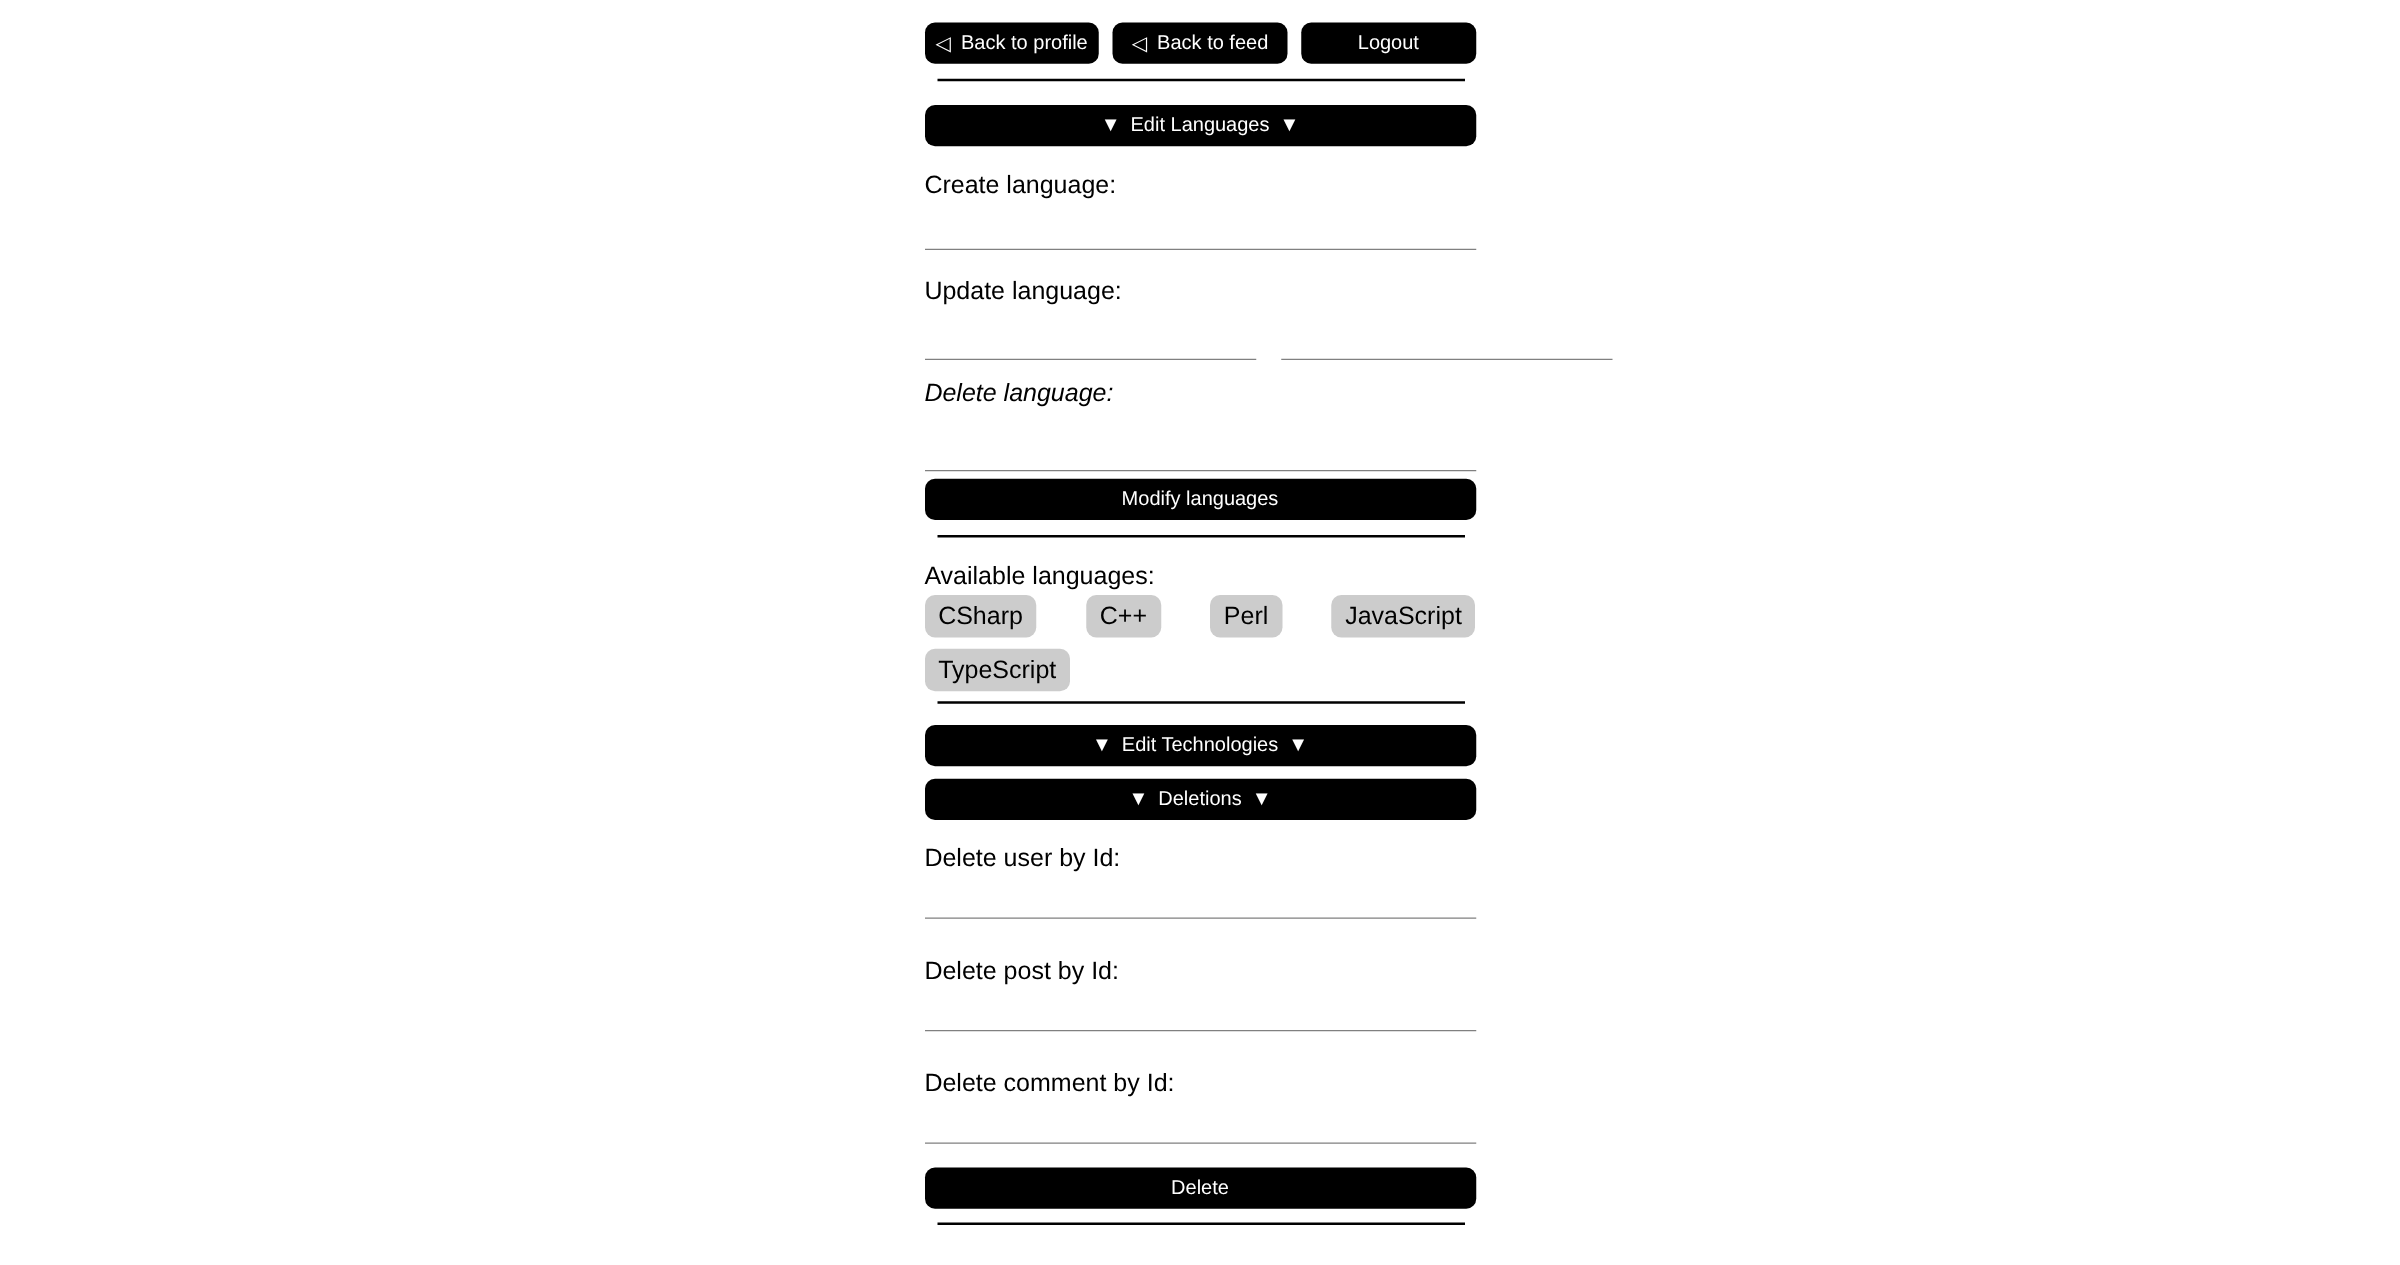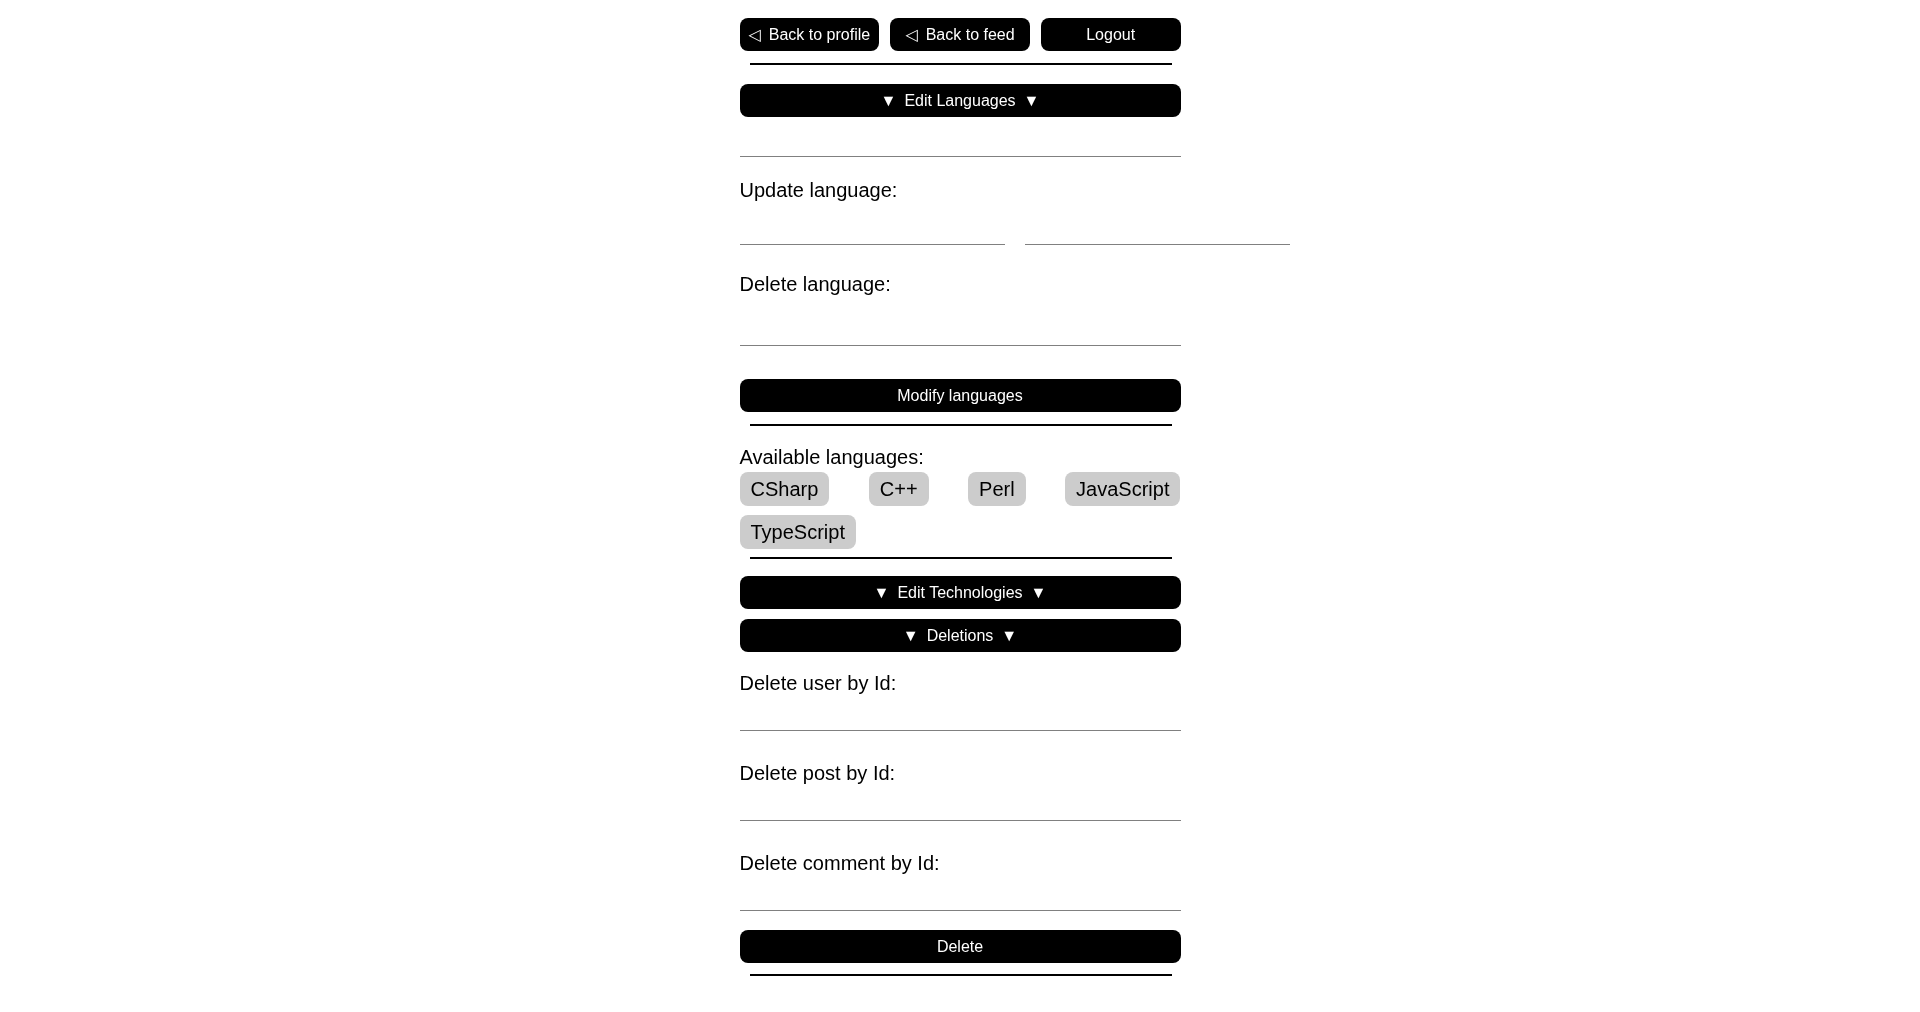--- a/index.html
+++ b/index.html
@@ -27,42 +27,42 @@
     height: 33px;
     font-family: "Liberation Sans", sans-serif;
     font-size: 16px;
     cursor: pointer;
     white-space: nowrap;
     padding: 0 8px;
   }
   .topbar { display: flex; gap: 11px; }
   .topbar .btn { flex: 1; }
   .toggle { width: 100%; margin-top: 19px; }
-  .mt21 { margin-top: 33px; }
+  .mt21 { margin-top: 6px; }
   .mt10 { margin-top: 10px; }
   .mt17 { margin-top: 17px; }
   .mt22 { }
   
   .sep {
     border: 0;
     border-top: 2px solid #000000;
     margin: 12px 9px 0 10px;
   }
   .sep.mt8 { margin-top: 8px; }
   .sep.mt11 { margin-top: 11px; }
   
   .flabel {
     display: block;
     font-size: 20px;
     line-height: 23px;
     margin: 20px 0 0;
     color: #000;
   }
   .flabel.mt16 { }
-  .flabel.mt17 { margin-top: 28px; }
+  .flabel.mt17 { margin-top: 16px; font-style: italic; }
   .flabel.mt22 { margin-top: 22px; }
   .flabel.mt31 { margin-top: 31px; }
   .underline {
     display: block;
     width: 100%;
     height: 40px;
     border: 0;
     border-bottom: 1px solid #808080;
     border-radius: 0;
     background: transparent;
@@ -117,20 +117,21 @@
 
   <hr class="sep">
 
   <button class="btn toggle">
     <span class="icon">▼</span>
     <span>Edit Languages</span>
     <span class="icon">▼</span>
   </button>
 
   <div class="field">
+    <label class="flabel">Create language:</label>
     <input class="underline" type="text" value="" style="">
   </div>
 
   <div class="field">
     <label class="flabel mt22">Update language:</label>
     <div class="row">
       <input class="underline h43" type="text" value="" style="">
       <input class="underline h43" type="text" value="" style="">
     </div>
   </div>

